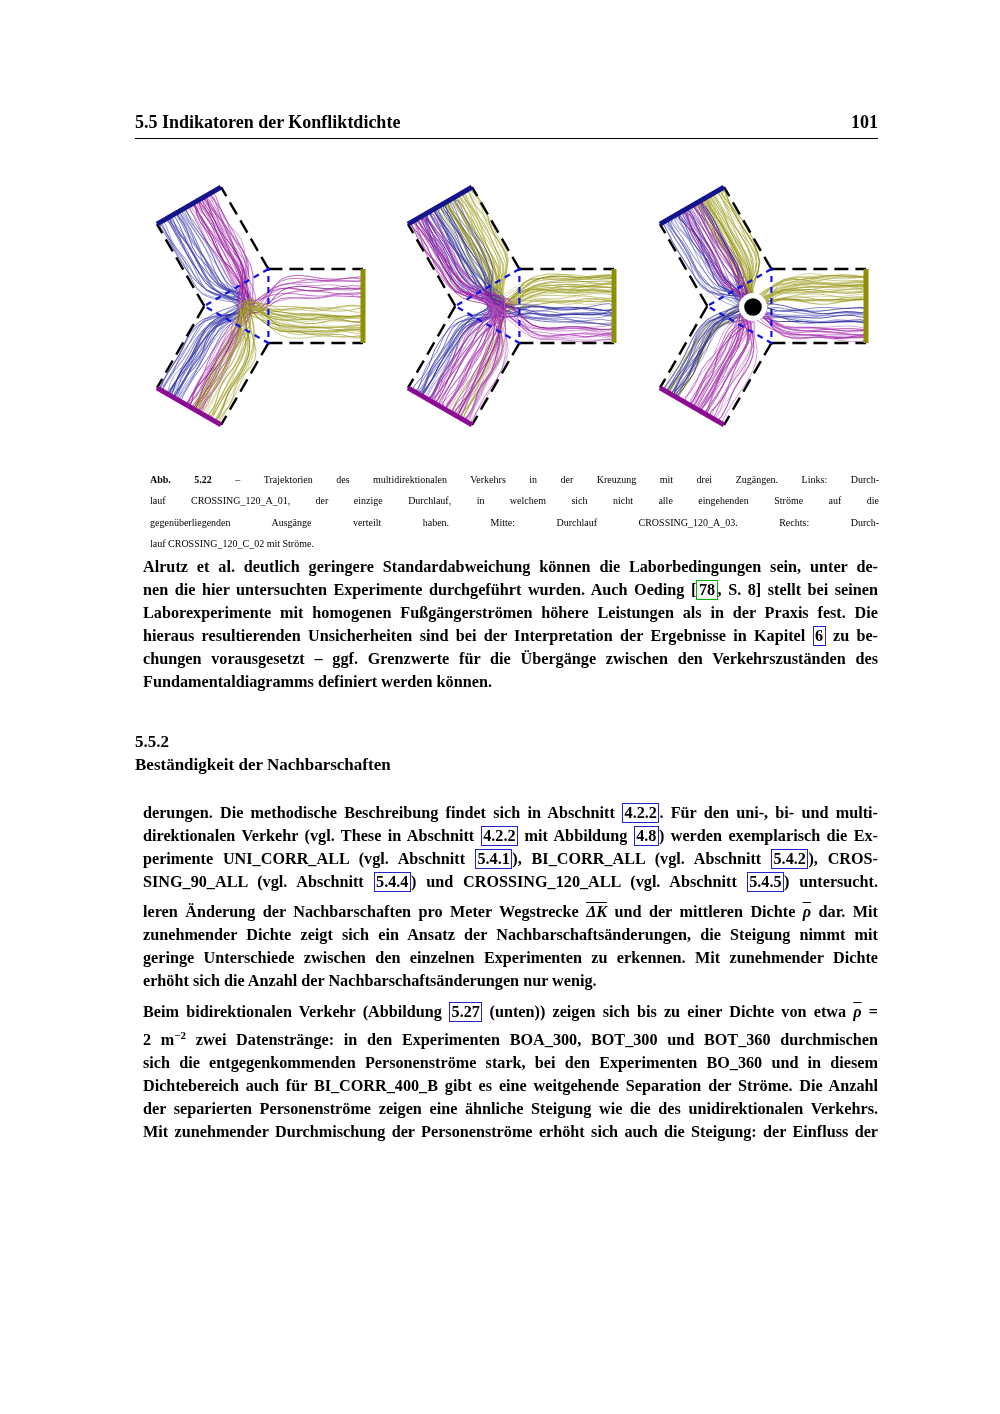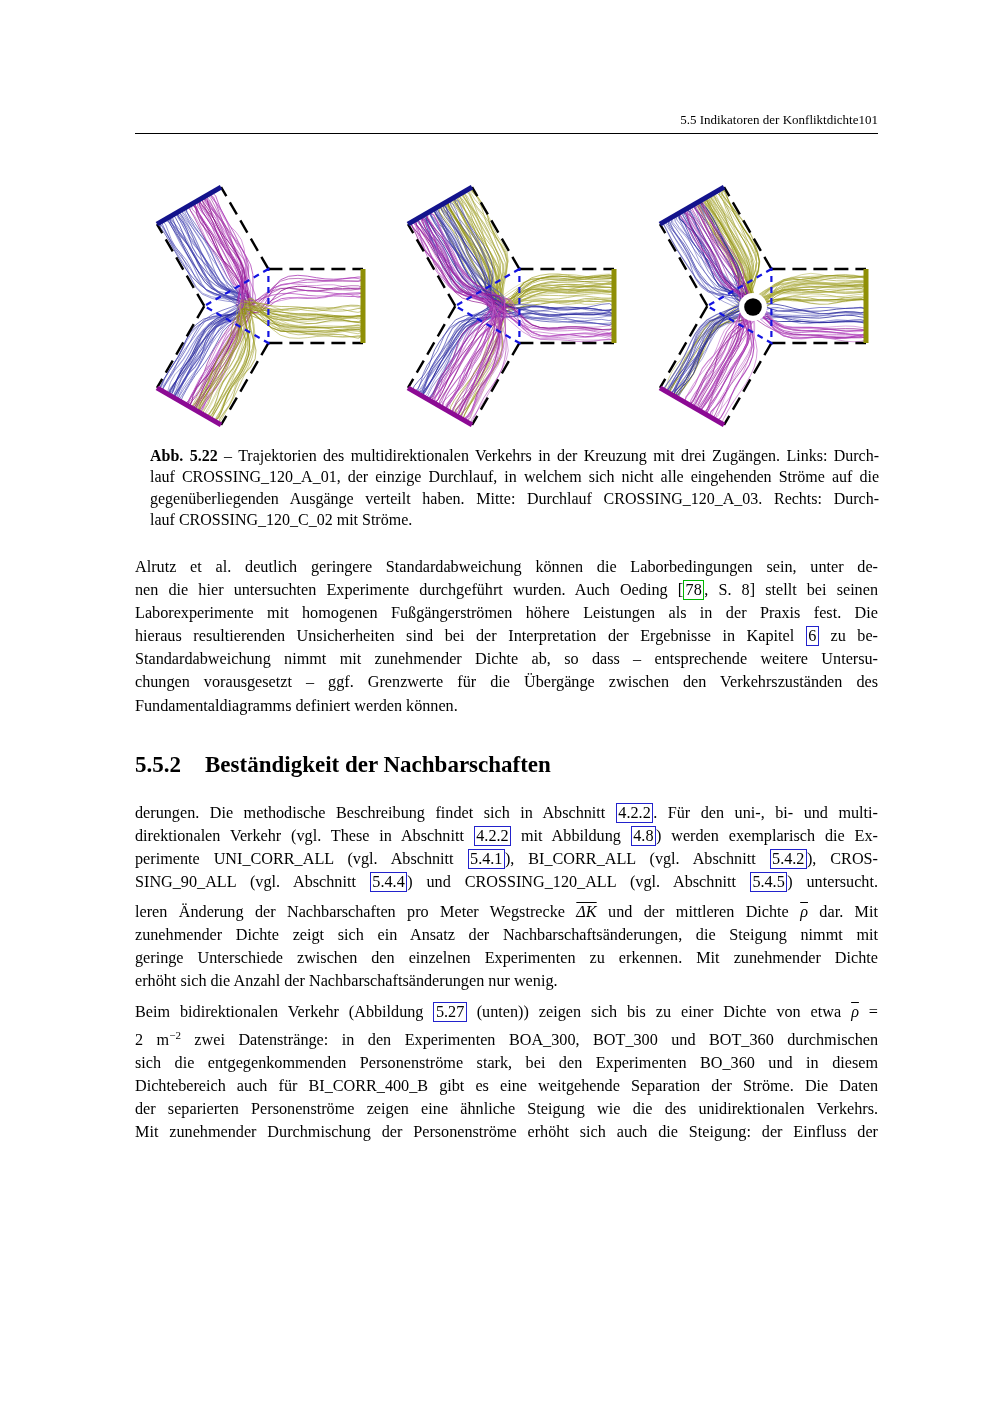--- a/index.html
+++ b/index.html
@@ -1,33 +1,33 @@
 <!DOCTYPE html>
 <html><head>
 <meta charset="utf-8">
 <style>
   html,body{margin:0;padding:0;background:#ffffff;}
   body{width:1000px;height:1414px;font-family:"Liberation Serif","DejaVu Serif",serif;color:#000;}
   .page{position:relative;width:1000px;height:1414px;overflow:hidden;background:#fff;}
 
   .pagehead{position:absolute;left:135px;top:112px;width:743px;display:flex;
-    justify-content:flex-end;align-items:flex-end;font-weight:normal;font-size:13px;
+    justify-content:space-between;align-items:flex-end;font-weight:bold;font-size:18px;
     border-bottom:1.6px solid #000;padding-bottom:5px;}
 
   .figrow{position:absolute;left:0;top:179px;width:1000px;height:261px;}
   .figrow svg{position:absolute;top:0;}
   #panel-0{left:147px;} #panel-1{left:398px;} #panel-2{left:650px;}
 
-  .caption{position:absolute;left:150px;top:445px;width:729px;font-size:16px;line-height:21.4px;}
+  .caption{position:absolute;left:150px;top:469px;width:729px;font-size:10px;line-height:21.4px;}
   .bodytext{position:absolute;left:135px;top:556px;width:743px;font-size:16.2px;line-height:23.1px;}
 
   .line{text-align:justify;text-align-last:justify;}
   .line.short{text-align-last:left;}
-  .para{margin:0 0 7px 0;}
-  .sechead{margin:35px 0 26px 0;font-size:23px;font-weight:bold;display:flex;}
+  .para{margin:0 0 7px 8px;font-weight:bold;}
+  .sechead{margin:35px 0 26px 0;font-size:17px;font-weight:bold;display:flex;flex-direction:column;}
   .sechead .num{margin-right:24px;}
 
   .rb{border:1.3px solid #2222cc;padding:0 1.5px;}
   .rg{border:1.3px solid #00b400;padding:0 1.5px;}
   .ov{text-decoration:overline;font-style:italic;}
   sup{font-size:68%;}
 </style>
 </head>
 <body>
 
@@ -389,21 +389,20 @@
       <div class="line">gegenüberliegenden Ausgänge verteilt haben. Mitte: Durchlauf CROSSING_120_A_03. Rechts: Durch-</div>
       <div class="line short">lauf CROSSING_120_C_02 mit Ströme.</div>
     </div>
 
   <div class="bodytext" id="bodytext">
       <div class="para">
         <div class="line">Alrutz et al. deutlich geringere Standardabweichung können die Laborbedingungen sein, unter de-</div>
         <div class="line">nen die hier untersuchten Experimente durchgeführt wurden. Auch Oeding [<span class="rg">78</span>, S. 8] stellt bei seinen</div>
         <div class="line">Laborexperimente mit homogenen Fußgängerströmen höhere Leistungen als in der Praxis fest. Die</div>
         <div class="line">hieraus resultierenden Unsicherheiten sind bei der Interpretation der Ergebnisse in Kapitel <span class="rb">6</span> zu be-</div>
-        <div class="line">Standardabweichung nimmt mit zunehmender Dichte ab, so dass – entsprechende weitere Untersu-</div>
         <div class="line">chungen vorausgesetzt – ggf. Grenzwerte für die Übergänge zwischen den Verkehrszuständen des</div>
         <div class="line short">Fundamentaldiagramms definiert werden können.</div>
       </div>
       <div class="sechead">
         <span class="num">5.5.2</span>
         <span>Beständigkeit der Nachbarschaften</span>
       </div>
       <div class="para">
         <div class="line">derungen. Die methodische Beschreibung findet sich in Abschnitt <span class="rb">4.2.2</span>. Für den uni-, bi- und multi-</div>
         <div class="line">direktionalen Verkehr (vgl. These in Abschnitt <span class="rb">4.2.2</span> mit Abbildung <span class="rb">4.8</span>) werden exemplarisch die Ex-</div>
@@ -413,19 +412,19 @@
       <div class="para">
         <div class="line">leren Änderung der Nachbarschaften pro Meter Wegstrecke <span class="ov">ΔK</span> und der mittleren Dichte <span class="ov">ρ</span> dar. Mit</div>
         <div class="line">zunehmender Dichte zeigt sich ein Ansatz der Nachbarschaftsänderungen, die Steigung nimmt mit</div>
         <div class="line">geringe Unterschiede zwischen den einzelnen Experimenten zu erkennen. Mit zunehmender Dichte</div>
         <div class="line short">erhöht sich die Anzahl der Nachbarschaftsänderungen nur wenig.</div>
       </div>
       <div class="para">
         <div class="line">Beim bidirektionalen Verkehr (Abbildung <span class="rb">5.27</span> (unten)) zeigen sich bis zu einer Dichte von etwa <span class="ov">ρ</span> =</div>
         <div class="line">2 m<sup>−2</sup> zwei Datenstränge: in den Experimenten BOA_300, BOT_300 und BOT_360 durchmischen</div>
         <div class="line">sich die entgegenkommenden Personenströme stark, bei den Experimenten BO_360 und in diesem</div>
-        <div class="line">Dichtebereich auch für BI_CORR_400_B gibt es eine weitgehende Separation der Ströme. Die Daten</div>
+        <div class="line">Dichtebereich auch für BI_CORR_400_B gibt es eine weitgehende Separation der Ströme. Die Anzahl</div>
         <div class="line">der separierten Personenströme zeigen eine ähnliche Steigung wie die des unidirektionalen Verkehrs.</div>
         <div class="line">Mit zunehmender Durchmischung der Personenströme erhöht sich auch die Steigung: der Einfluss der</div>
       </div>
     </div>
 
 </div>
 
 </body></html>

